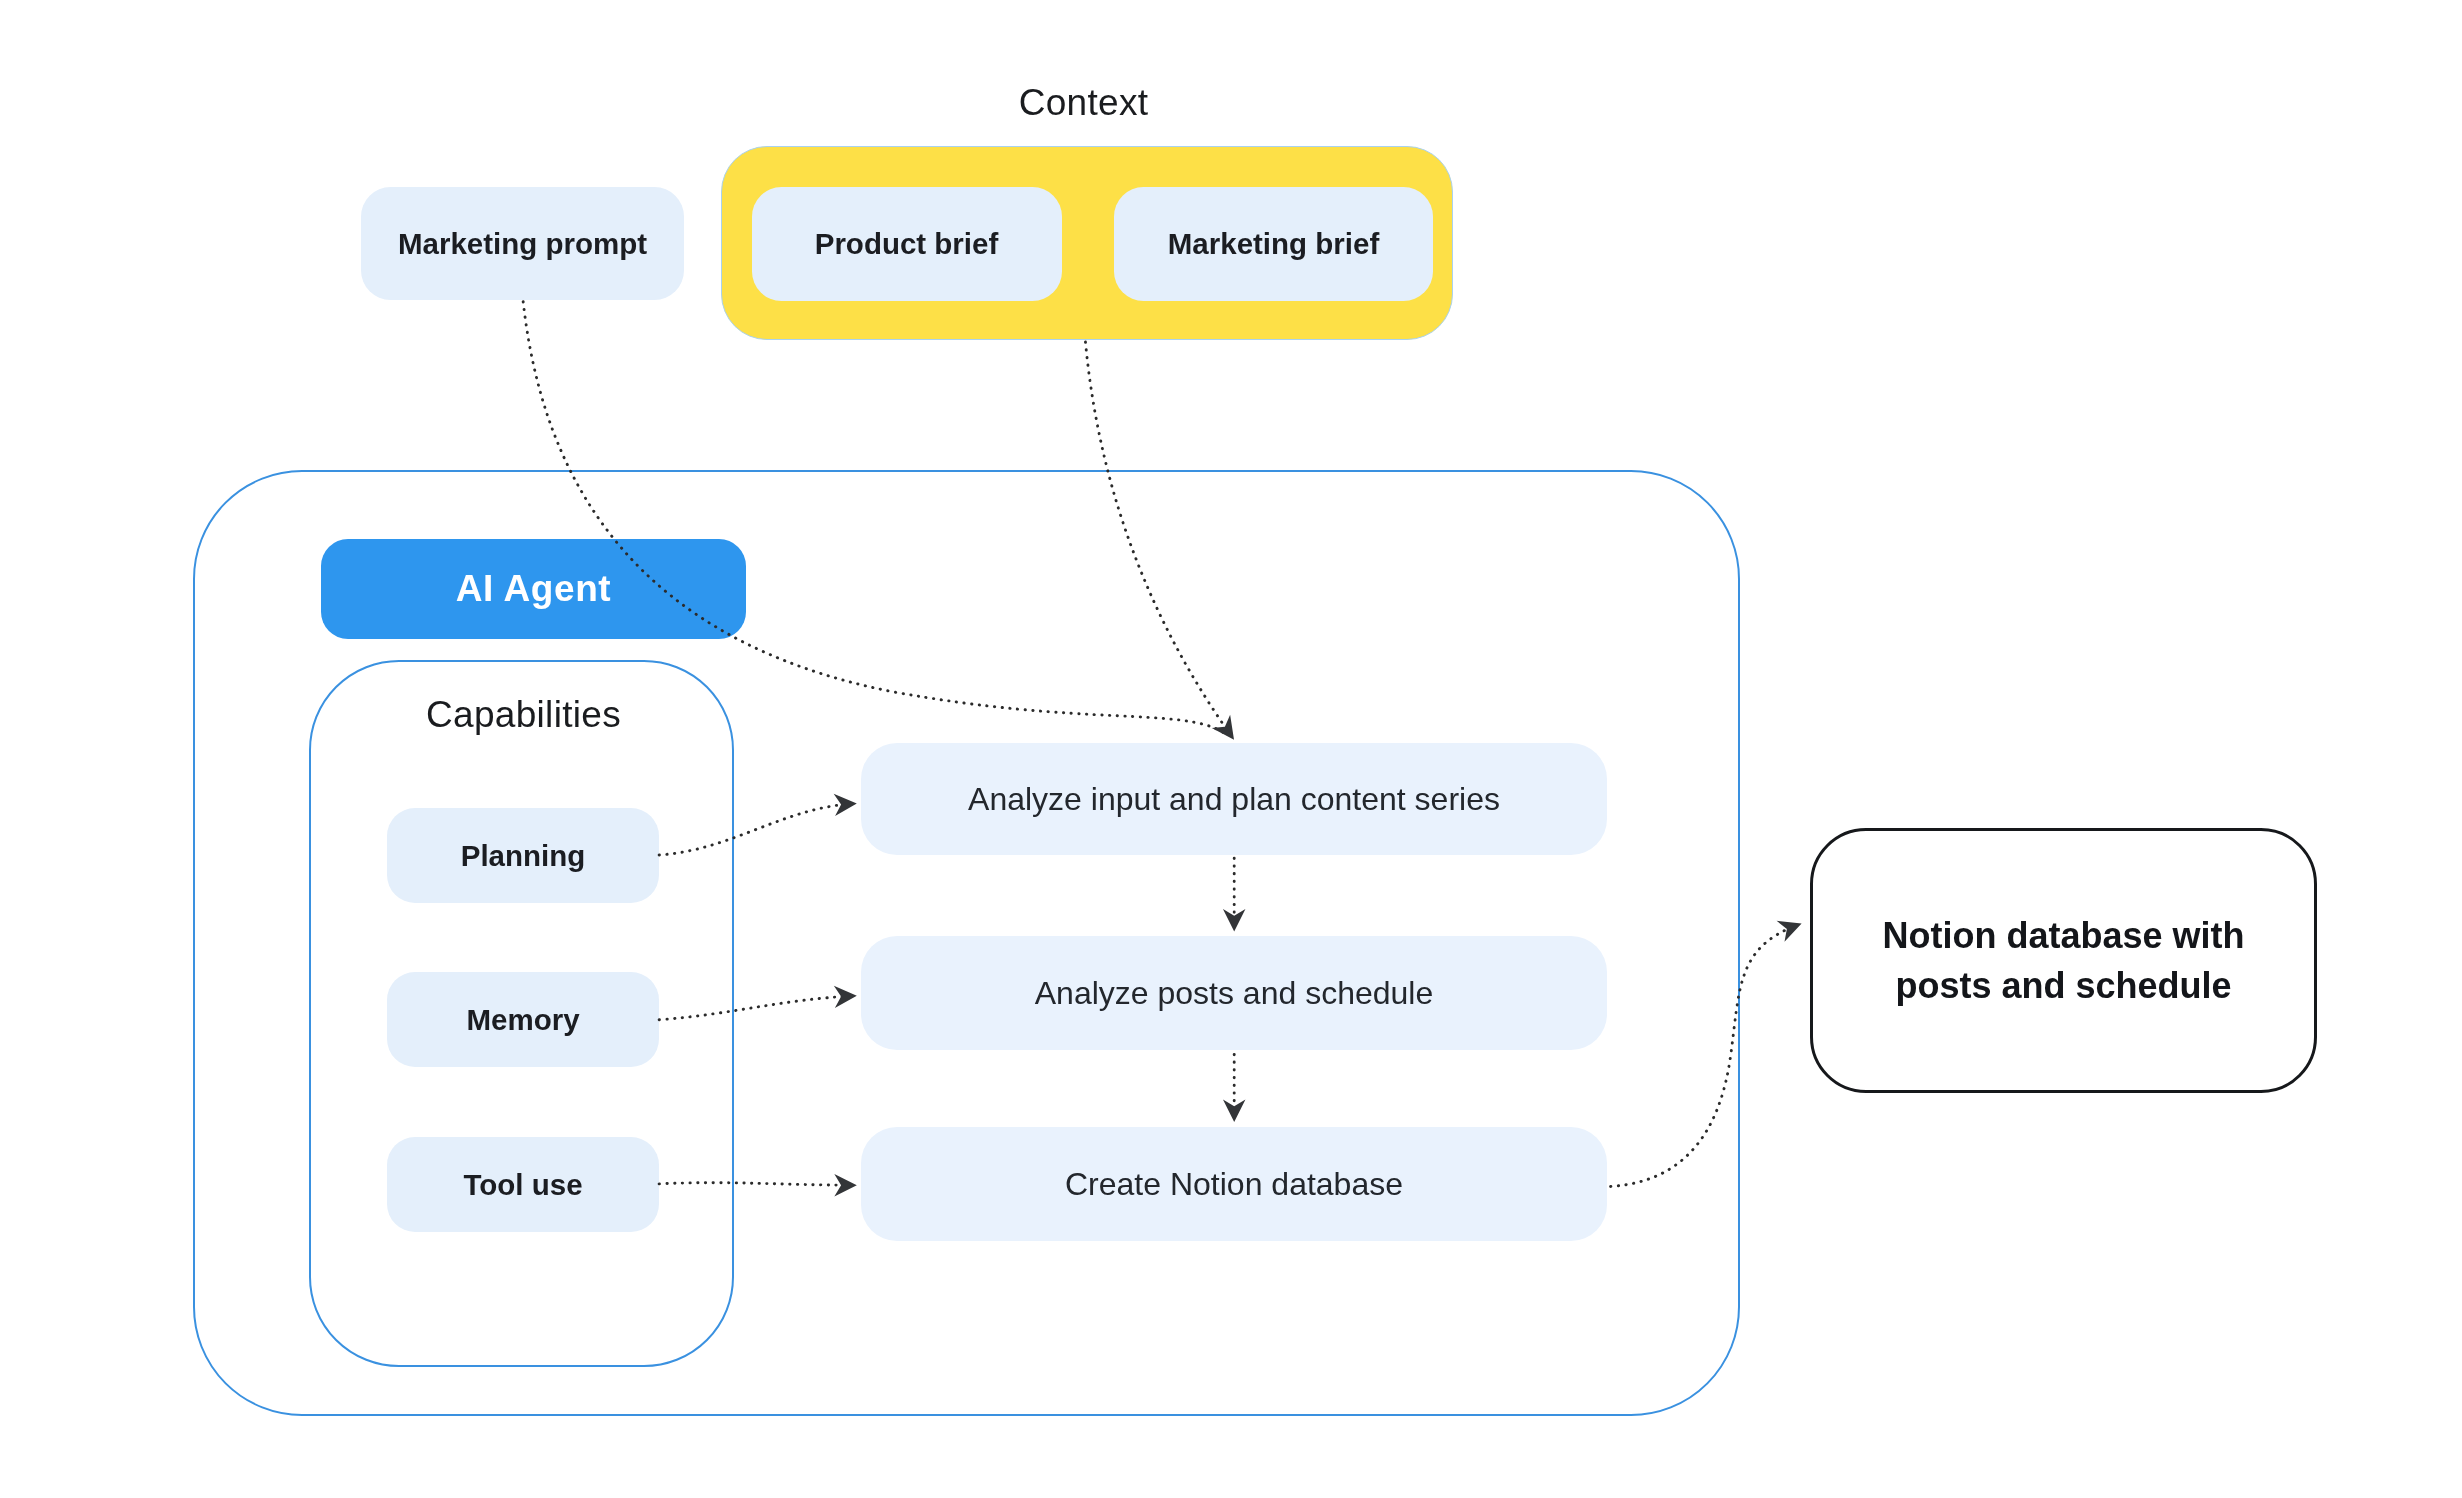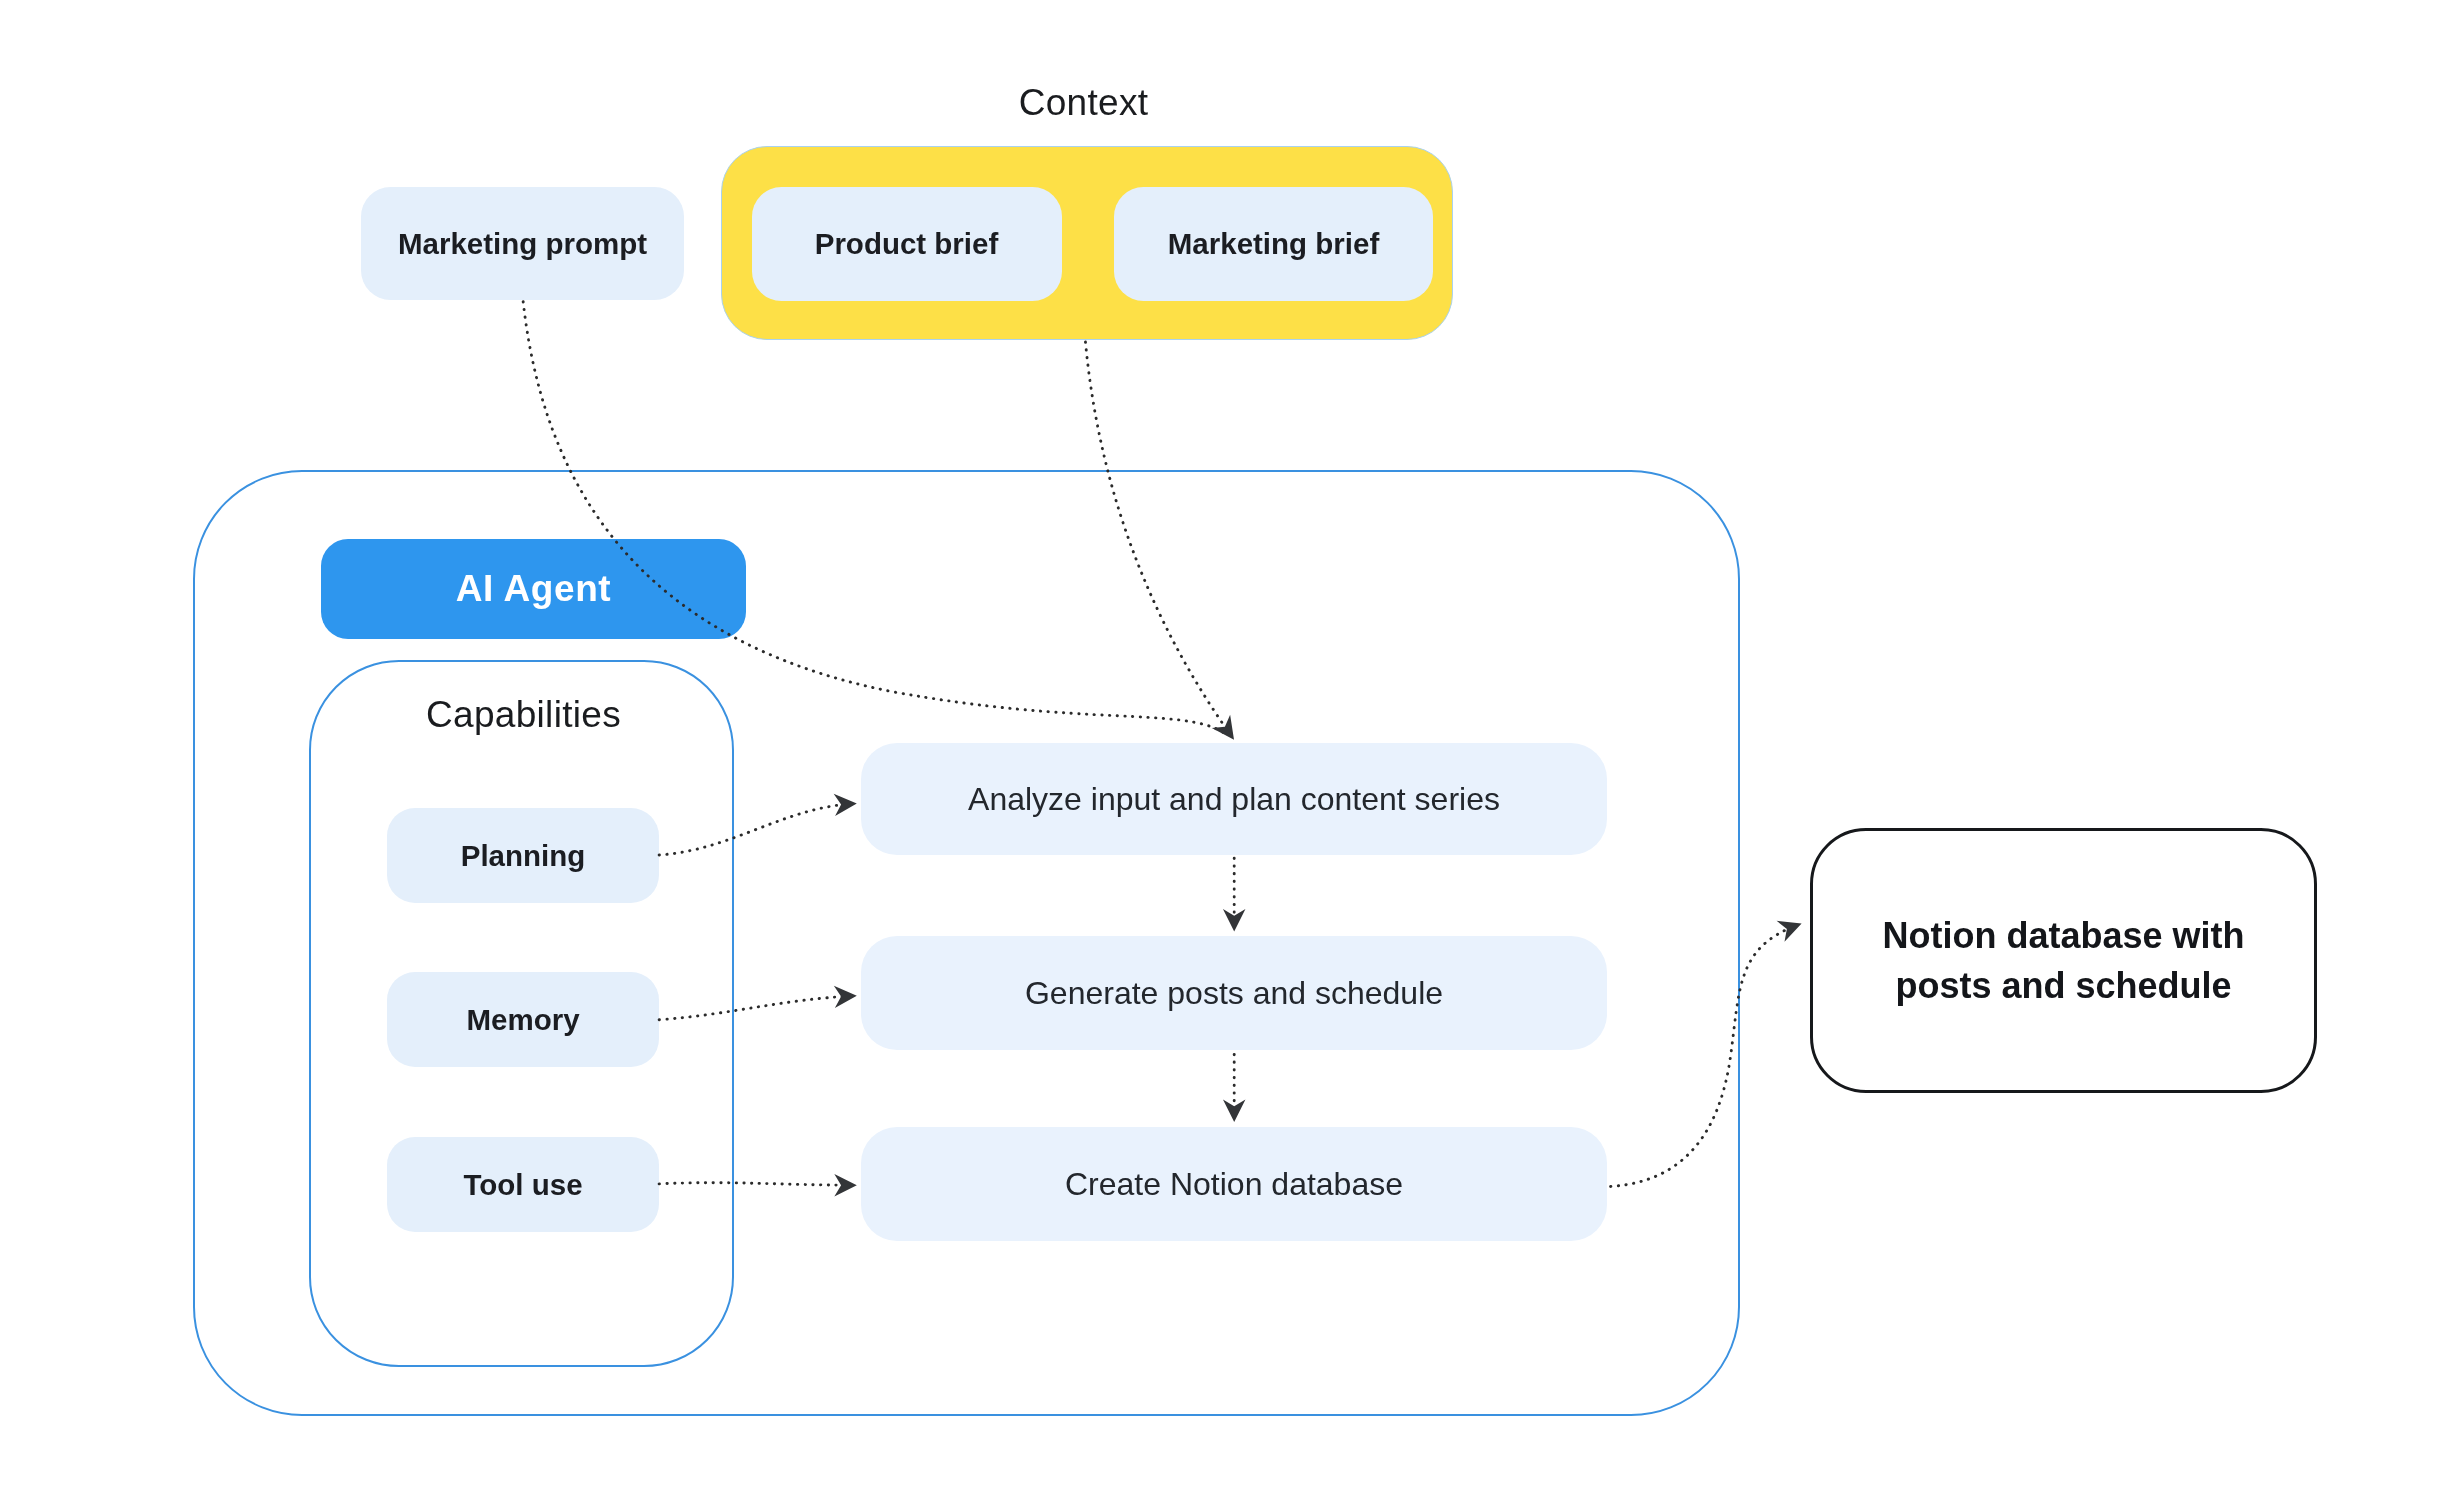--- a/index.html
+++ b/index.html
@@ -54,21 +54,21 @@
     </div>
     <div class="abs center node" style="left:76px;top:475px;width:272px;height:95px;border-radius:28px;">
       <span>Tool use</span>
     </div>
   </div>
 
   <div class="abs center step" style="left:861px;top:743px;width:746px;height:112px;">
     <span>Analyze input and plan content series</span>
   </div>
   <div class="abs center step" style="left:861px;top:936px;width:746px;height:114px;">
-    <span>Generate posts and schedule</span>
+    <span>Analyze posts and schedule</span>
   </div>
   <div class="abs center step" style="left:861px;top:1127px;width:746px;height:114px;">
     <span>Create Notion database</span>
   </div>
 
   <div class="abs center output-box" style="left:1810px;top:785px;width:507px;height:265px;">
     <span>Notion database with posts and schedule</span>
   </div>
 
   <svg class="overlay" width="2462" height="1499" viewBox="0 0 3840 2337">

